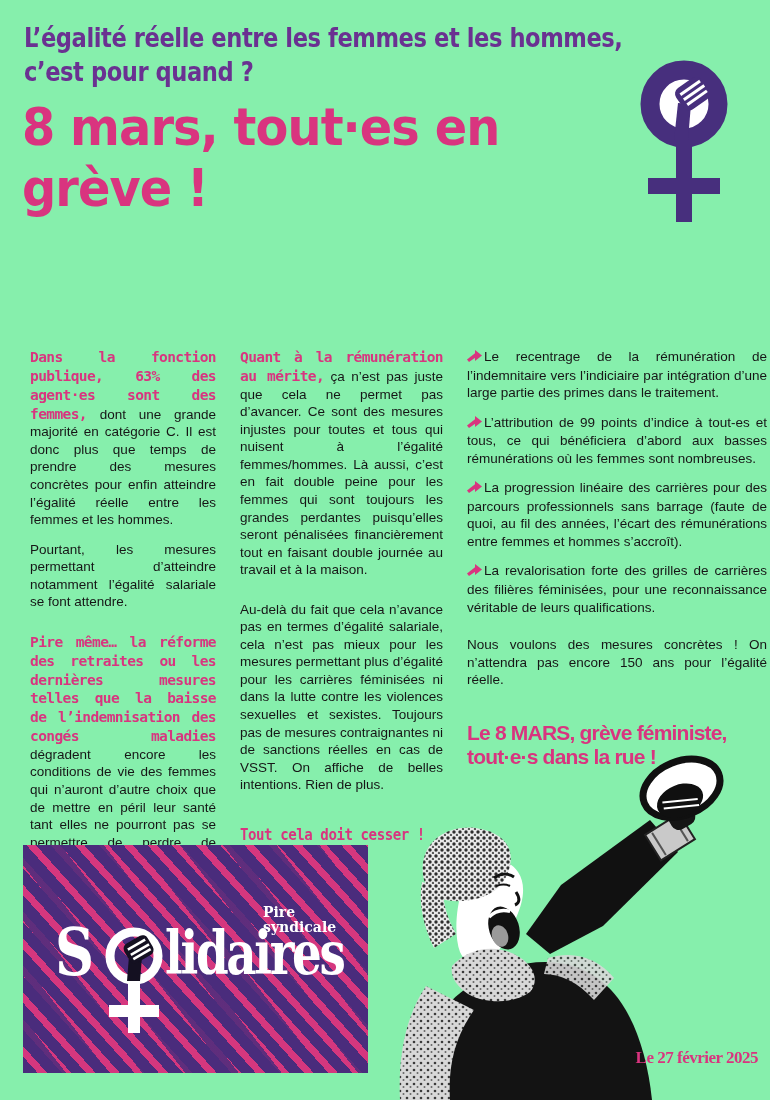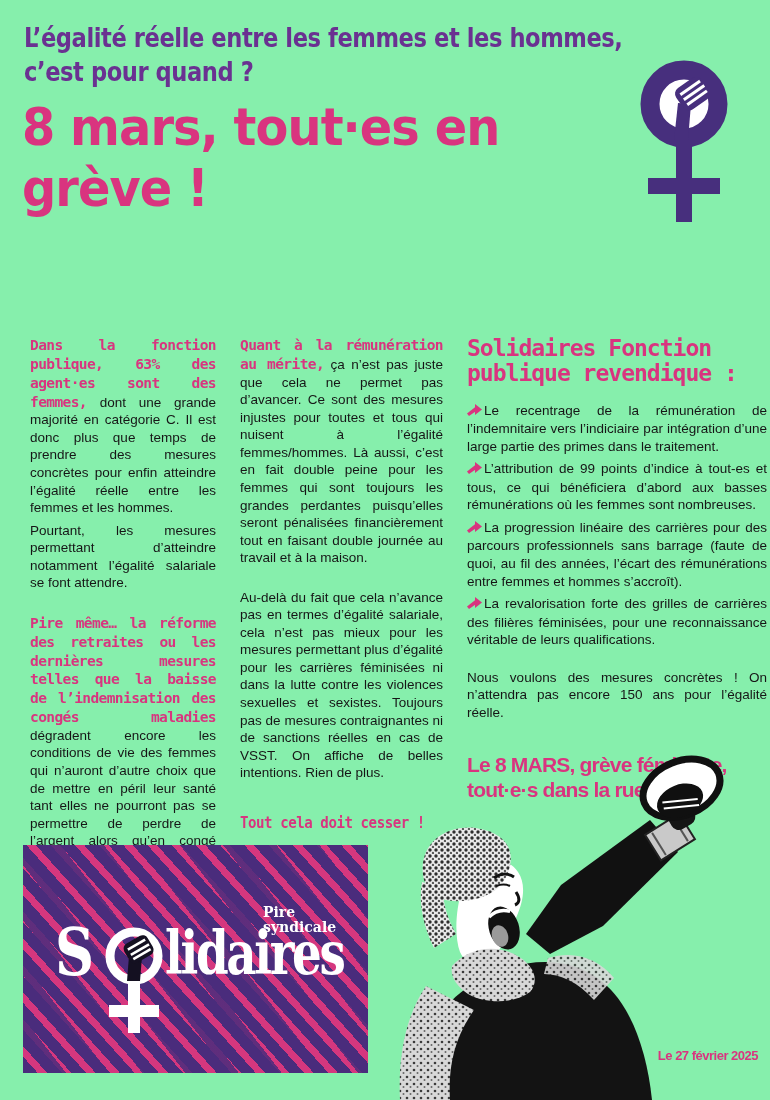--- a/index.html
+++ b/index.html
@@ -30,21 +30,21 @@
   .fist-symbol { position:absolute; left:636px; top:58px; }
 
   
   .content {
     position:absolute; left:30px; top:336px; width:737px;
     display:grid; grid-template-columns:186px 203px 300px; column-gap:24px;
     color:#161616;
   }
   .col p {
     font-size:13.5px; line-height:1.3; text-align:justify;
-    margin-bottom:5px; color:#161616;
+    margin-bottom:5px; color:#161616;margin-top:12px;
   }
   .lead {
     font-family:"DejaVu Sans Mono", monospace;
     font-weight:bold; font-size:14.5px; line-height:1.3;
     letter-spacing:-0.6px; color:#d9347f;
   }
   .block-gap { margin-top:22px !important; }
   .col3-heading {
     font-family:"DejaVu Sans Mono", monospace;
     font-weight:bold; font-size:23px; line-height:1.08;
@@ -87,22 +87,22 @@
     font-family:"DejaVu Serif", serif; font-weight:bold;
     font-size:14px; line-height:1.1; color:#ffffff;
   }
 
   
   .woman { position:absolute; left:398px; top:752px; }
 
   
   .pub-date {
     position:absolute; right:12px; top:1048px;
-    font-family:Liberation Sans, sans-serif; font-weight:bold;
-    font-size:13px; letter-spacing:-0.5px; color:#d9347f;
+    font-family:Liberation Serif, serif; font-weight:bold;
+    font-size:17px; letter-spacing:-0.5px; color:#d9347f;
   }
 </style>
 </head>
 <body>
 
 <div id="page">
 
   <div class="q-head">
     <div>L’égalité réelle entre les femmes et les hommes,</div>
     <div>c’est pour quand&nbsp;?</div>
@@ -133,21 +133,20 @@
       <p class="block-gap"><span class="lead">Pire même… la réforme des retraites ou les dernières mesures telles que la baisse de l’indemnisation des congés maladies</span> <span>dégradent encore les conditions de vie des femmes qui n’auront d’autre choix que de mettre en péril leur santé tant elles ne pourront pas se permettre de perdre de l’argent alors qu’en congé maladie ordinaire.</span></p>
     </div>
 
     <div class="col">
       <p><span class="lead">Quant à la rémunération au mérite,</span> <span>ça n’est pas juste que cela ne permet pas d’avancer. Ce sont des mesures injustes pour toutes et tous qui nuisent à l’égalité femmes/hommes. Là aussi, c’est en fait double peine pour les femmes qui sont toujours les grandes perdantes puisqu’elles seront pénalisées financièrement tout en faisant double journée au travail et à la maison.</span></p>
       <p class="block-gap">Au-delà du fait que cela n’avance pas en termes d’égalité salariale, cela n’est pas mieux pour les mesures permettant plus d’égalité pour les carrières féminisées ni dans la lutte contre les violences sexuelles et sexistes. Toujours pas de mesures contraignantes ni de sanctions réelles en cas de VSST. On affiche de belles intentions. Rien de plus.</p>
       <span class="closing2">Tout cela doit cesser&nbsp;!</span>
     </div>
 
     <div class="col">
-      <div class="col3-heading">Solidaires Fonction publique revendique&nbsp;:</div>
 
       <p class="bullet"><span class="arrow-ic"><svg width="15" height="13" viewBox="0 0 15 13">
               <g fill="#d9347f">
                 <polygon points="8,1 15,6.5 8,12"></polygon>
                 <polygon points="0,10.5 8,4.2 9.6,7.8 2,13"></polygon>
               </g>
             </svg></span><span>Le recentrage de la rémunération de l’indemnitaire vers l’indiciaire par intégration d’une large partie des primes dans le traitement.</span></p>
       <p class="bullet"><span class="arrow-ic"><svg width="15" height="13" viewBox="0 0 15 13">
               <g fill="#d9347f">
                 <polygon points="8,1 15,6.5 8,12"></polygon>

